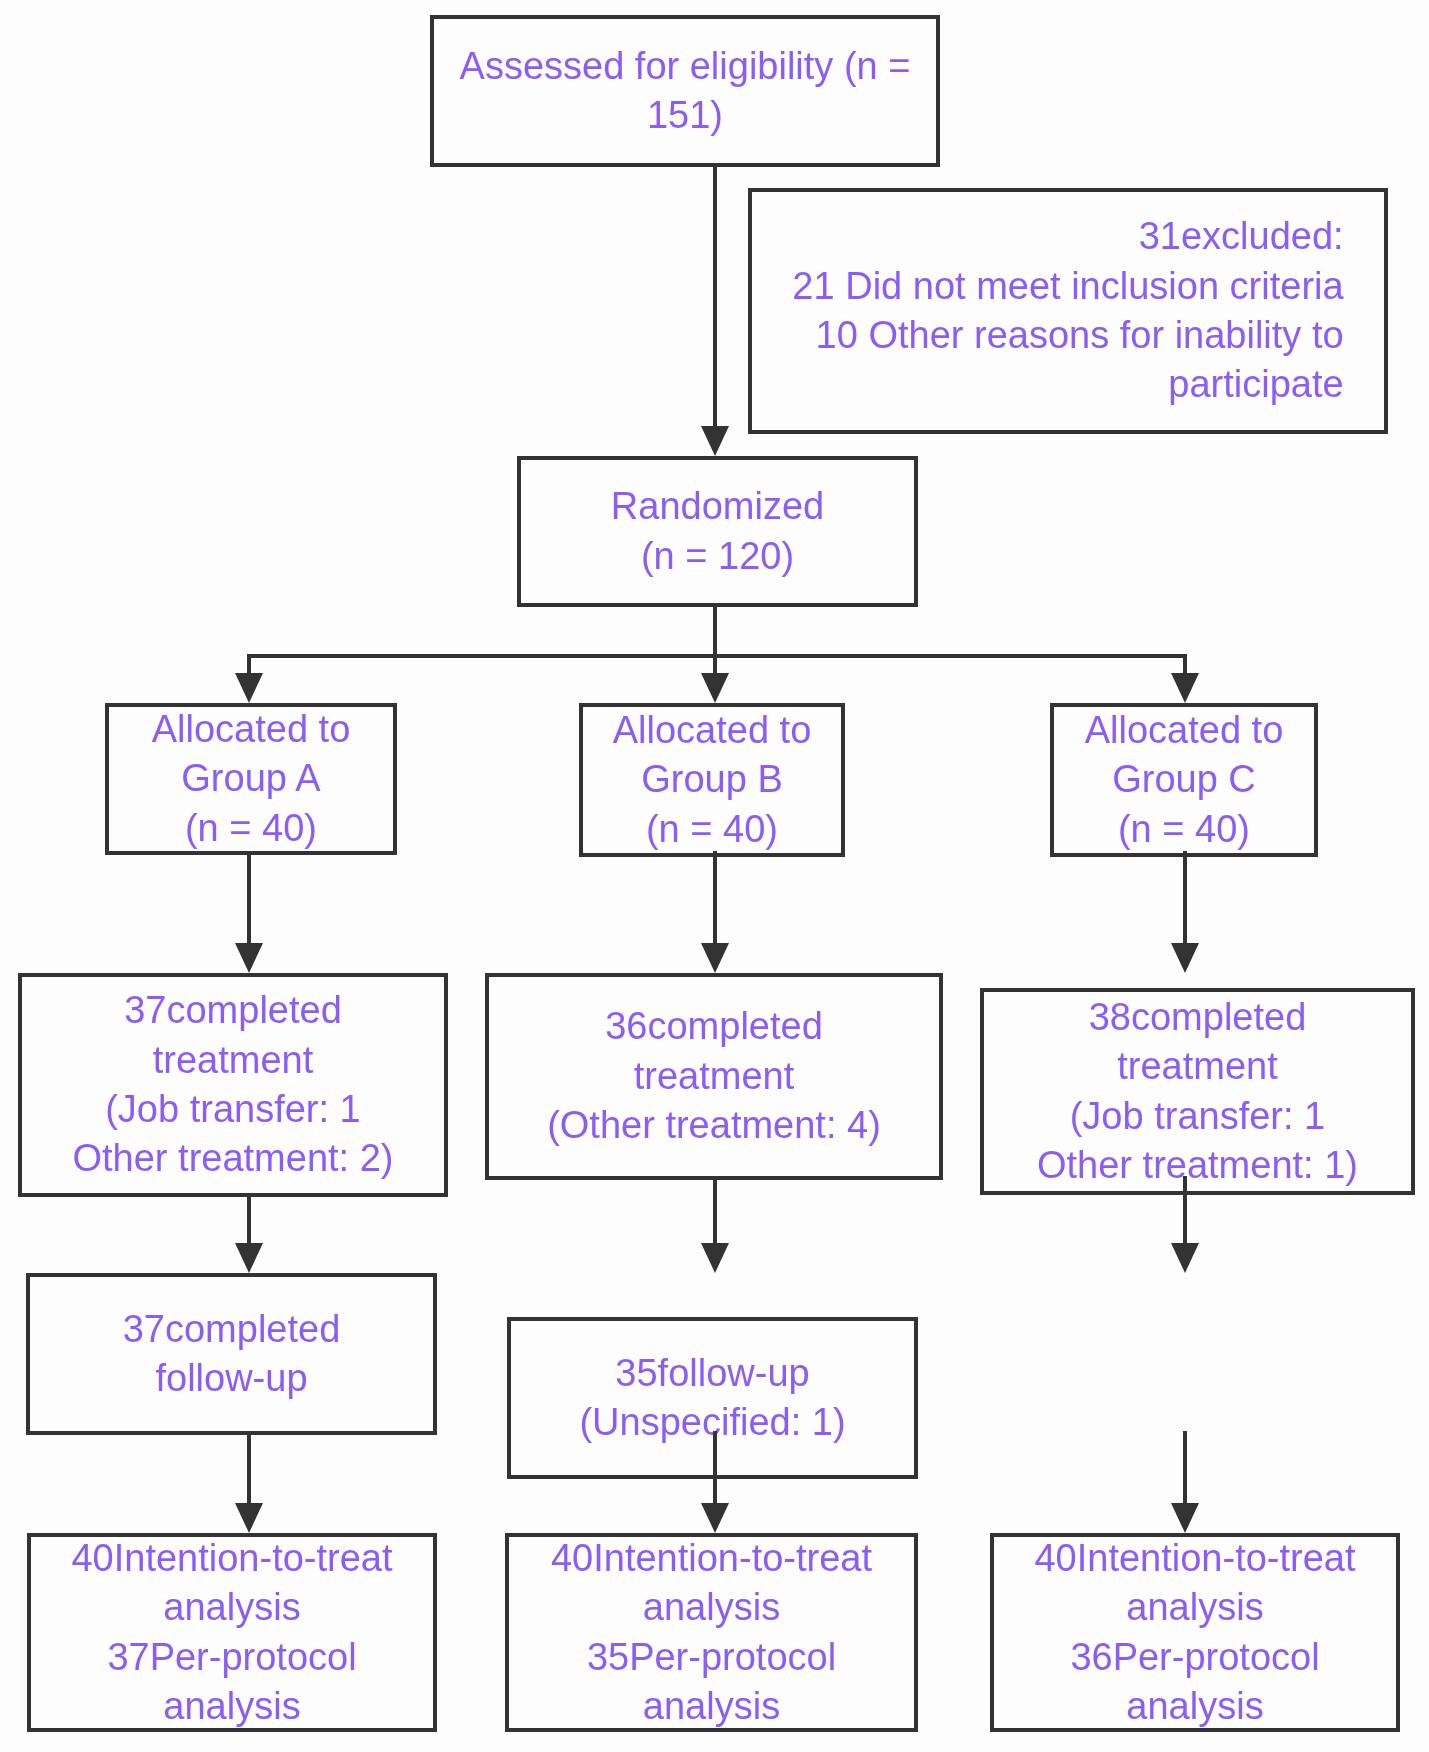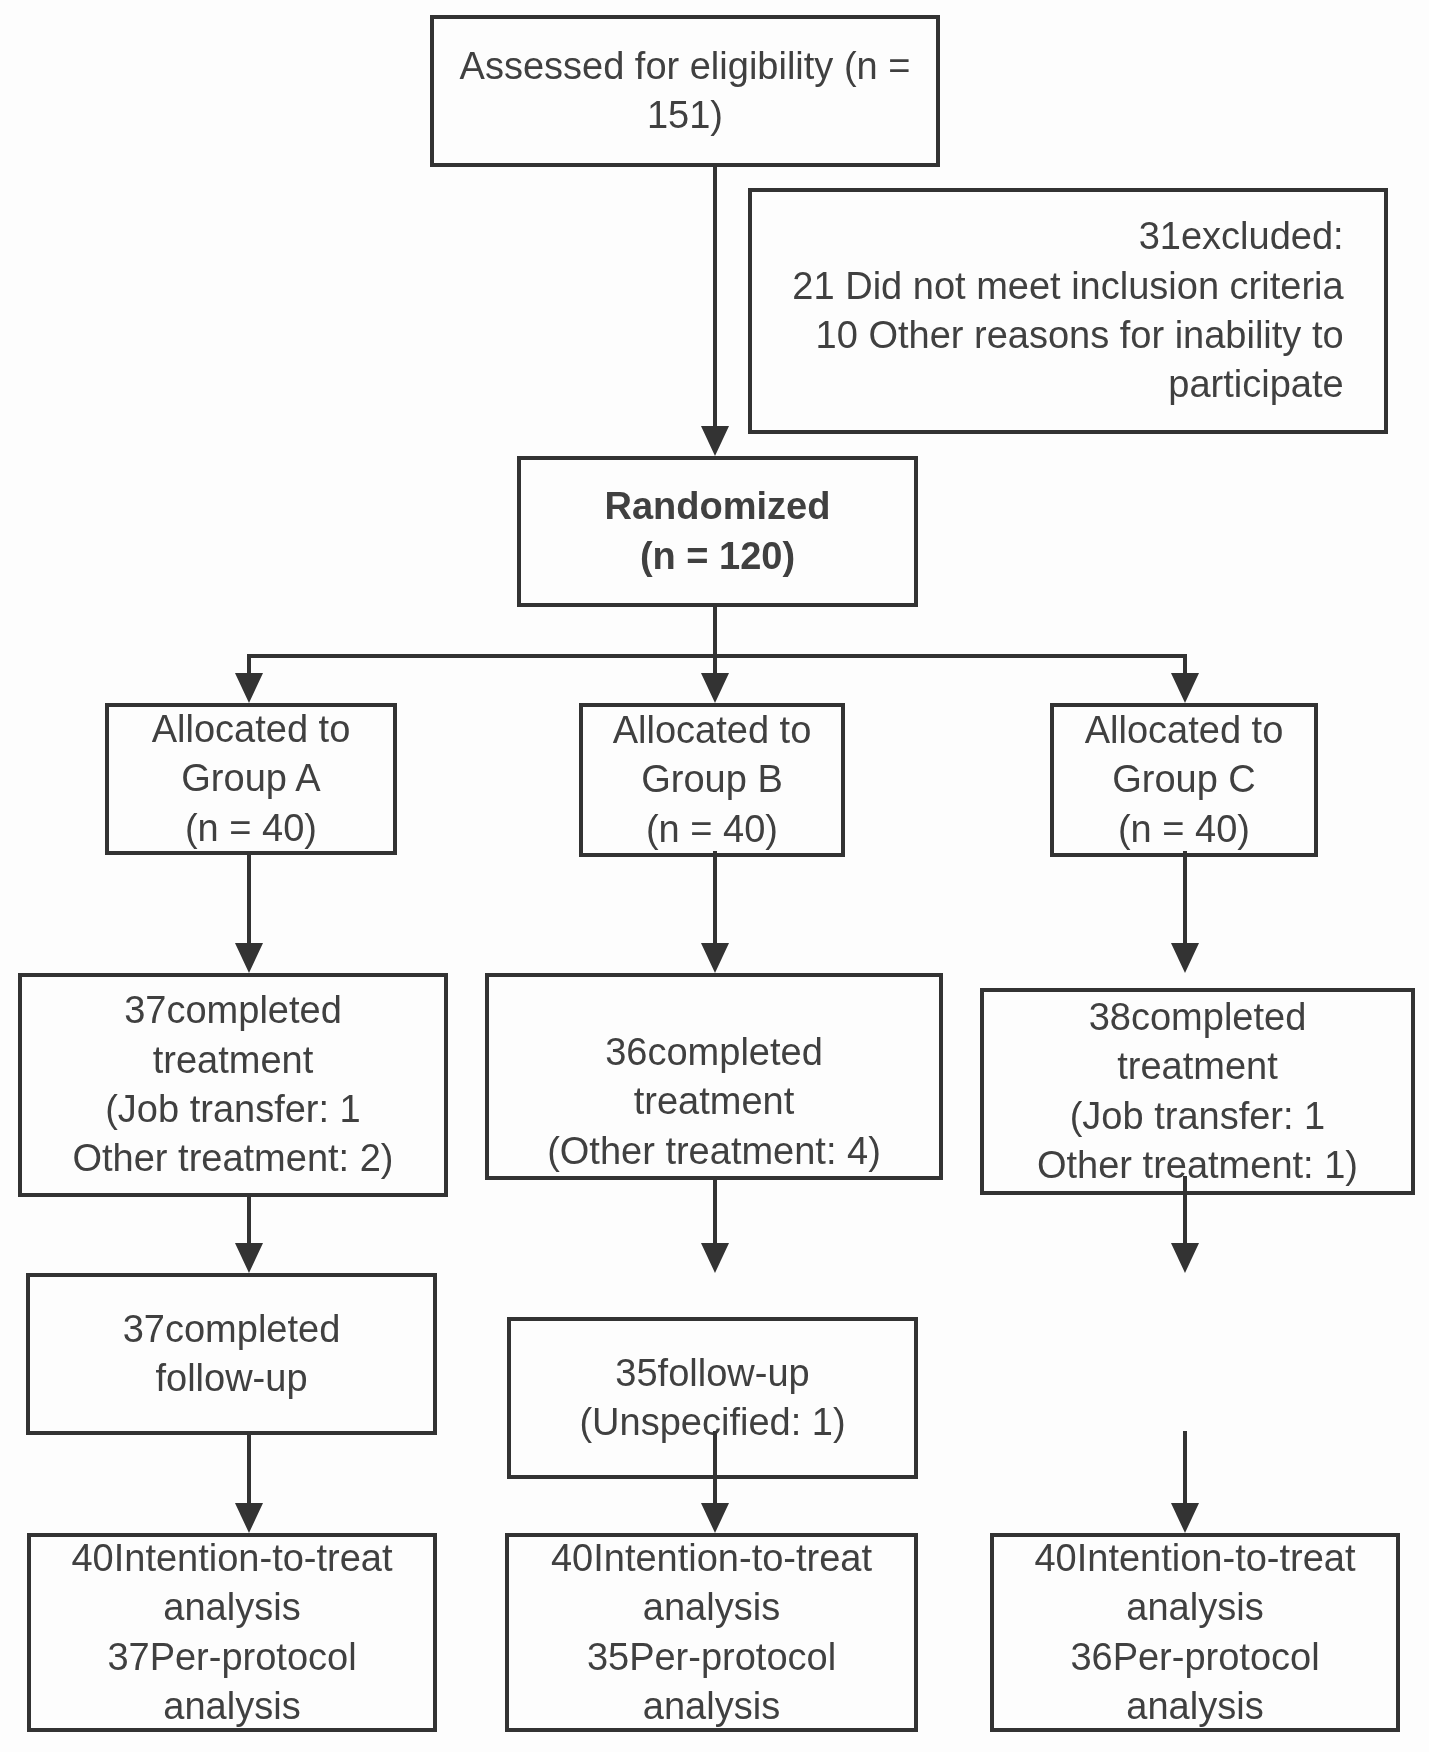--- a/index.html
+++ b/index.html
@@ -1,21 +1,21 @@
 <!DOCTYPE html>
 <html><head>
 <meta charset="utf-8">
 <style>
   html,body{margin:0;padding:0;background:#ffffff;}
   #canvas{
     position:relative;
     width:1429px;height:1752px;
     background:#fdfdfd;
     font-family:"Liberation Sans",sans-serif;
-    color:#404040;
+    color:#8b5cf6;
     overflow:hidden;
   }
   .box{
     position:absolute;
     box-sizing:border-box;
     border:4px solid #333333;
     background:#fdfdfd;
     display:flex;
     align-items:center;
     justify-content:center;
@@ -46,21 +46,21 @@
   <div class="box" style="left:748px;top:188px;width:640px;height:246px;text-align:right;">
     <span class="txt">31excluded:
 21 Did not meet inclusion criteria
 10 Other reasons for inability to
 participate</span>
   </div>
 
   <div class="vline" style="left:713px;top:163px;height:263px;"></div>
   <div class="arrow" style="left:701px;top:426px;"></div>
 
-  <div class="box" style="left:517px;top:456px;width:401px;height:151px;font-weight:bold;">
+  <div class="box" style="left:517px;top:456px;width:401px;height:151px;">
     <span class="txt">Randomized
 (n = 120)</span>
   </div>
 
   <div class="vline" style="left:713px;top:605px;height:53px;"></div>
   <div class="hline" style="left:247px;top:654px;width:940px;"></div>
   <div class="vline" style="left:247px;top:656px;height:18px;"></div>
   <div class="vline" style="left:713px;top:656px;height:18px;"></div>
   <div class="vline" style="left:1183px;top:656px;height:18px;"></div>
   <div class="arrow" style="left:235px;top:673px;"></div>
@@ -89,21 +89,21 @@
   <div class="arrow" style="left:235px;top:943px;"></div>
   <div class="arrow" style="left:701px;top:943px;"></div>
   <div class="arrow" style="left:1171px;top:943px;"></div>
 
   <div class="box" style="left:18px;top:973px;width:430px;height:224px;">
     <span class="txt">37completed
 treatment
 (Job transfer: 1
 Other treatment: 2)</span>
   </div>
-  <div class="box" style="left:485px;top:973px;width:458px;height:207px;align-items:flex-end;">
+  <div class="box" style="left:485px;top:973px;width:458px;height:207px;">
     <span class="txt">36completed
 treatment
 (Other treatment: 4)</span>
   </div>
   <div class="box" style="left:980px;top:988px;width:435px;height:207px;">
     <span class="txt">38completed
 treatment
 (Job transfer: 1
 Other treatment: 1)</span>
   </div>

